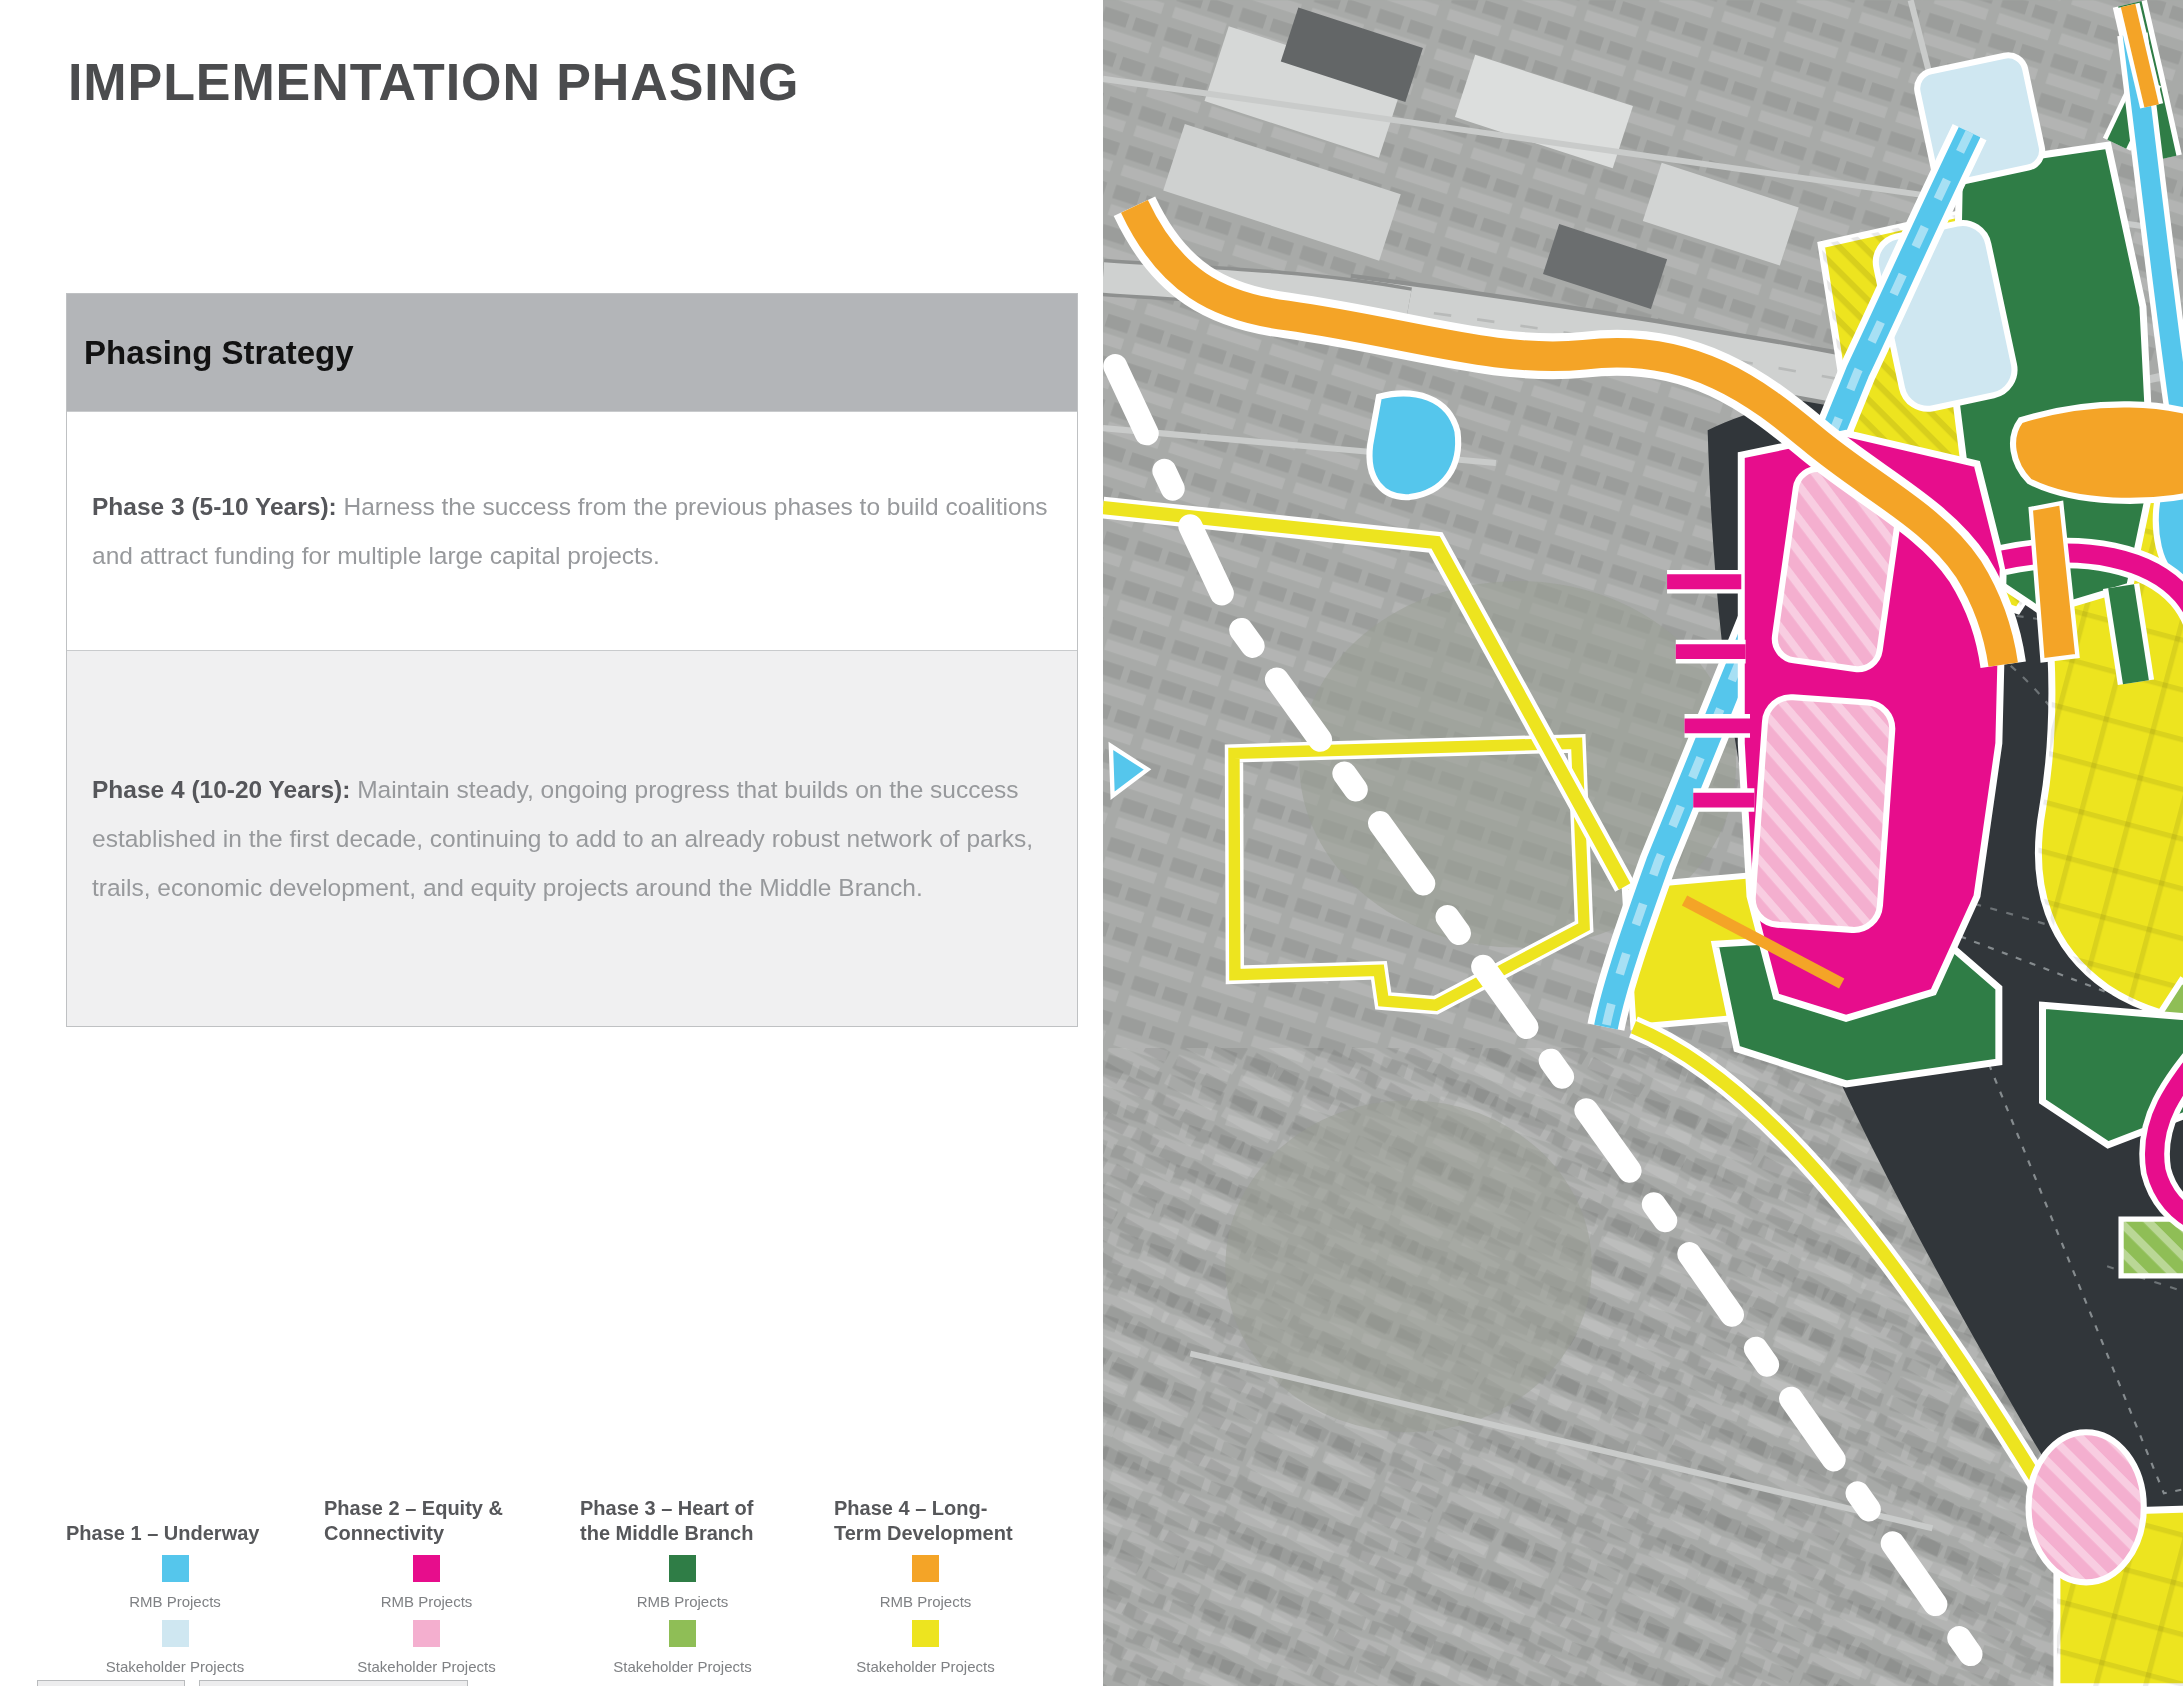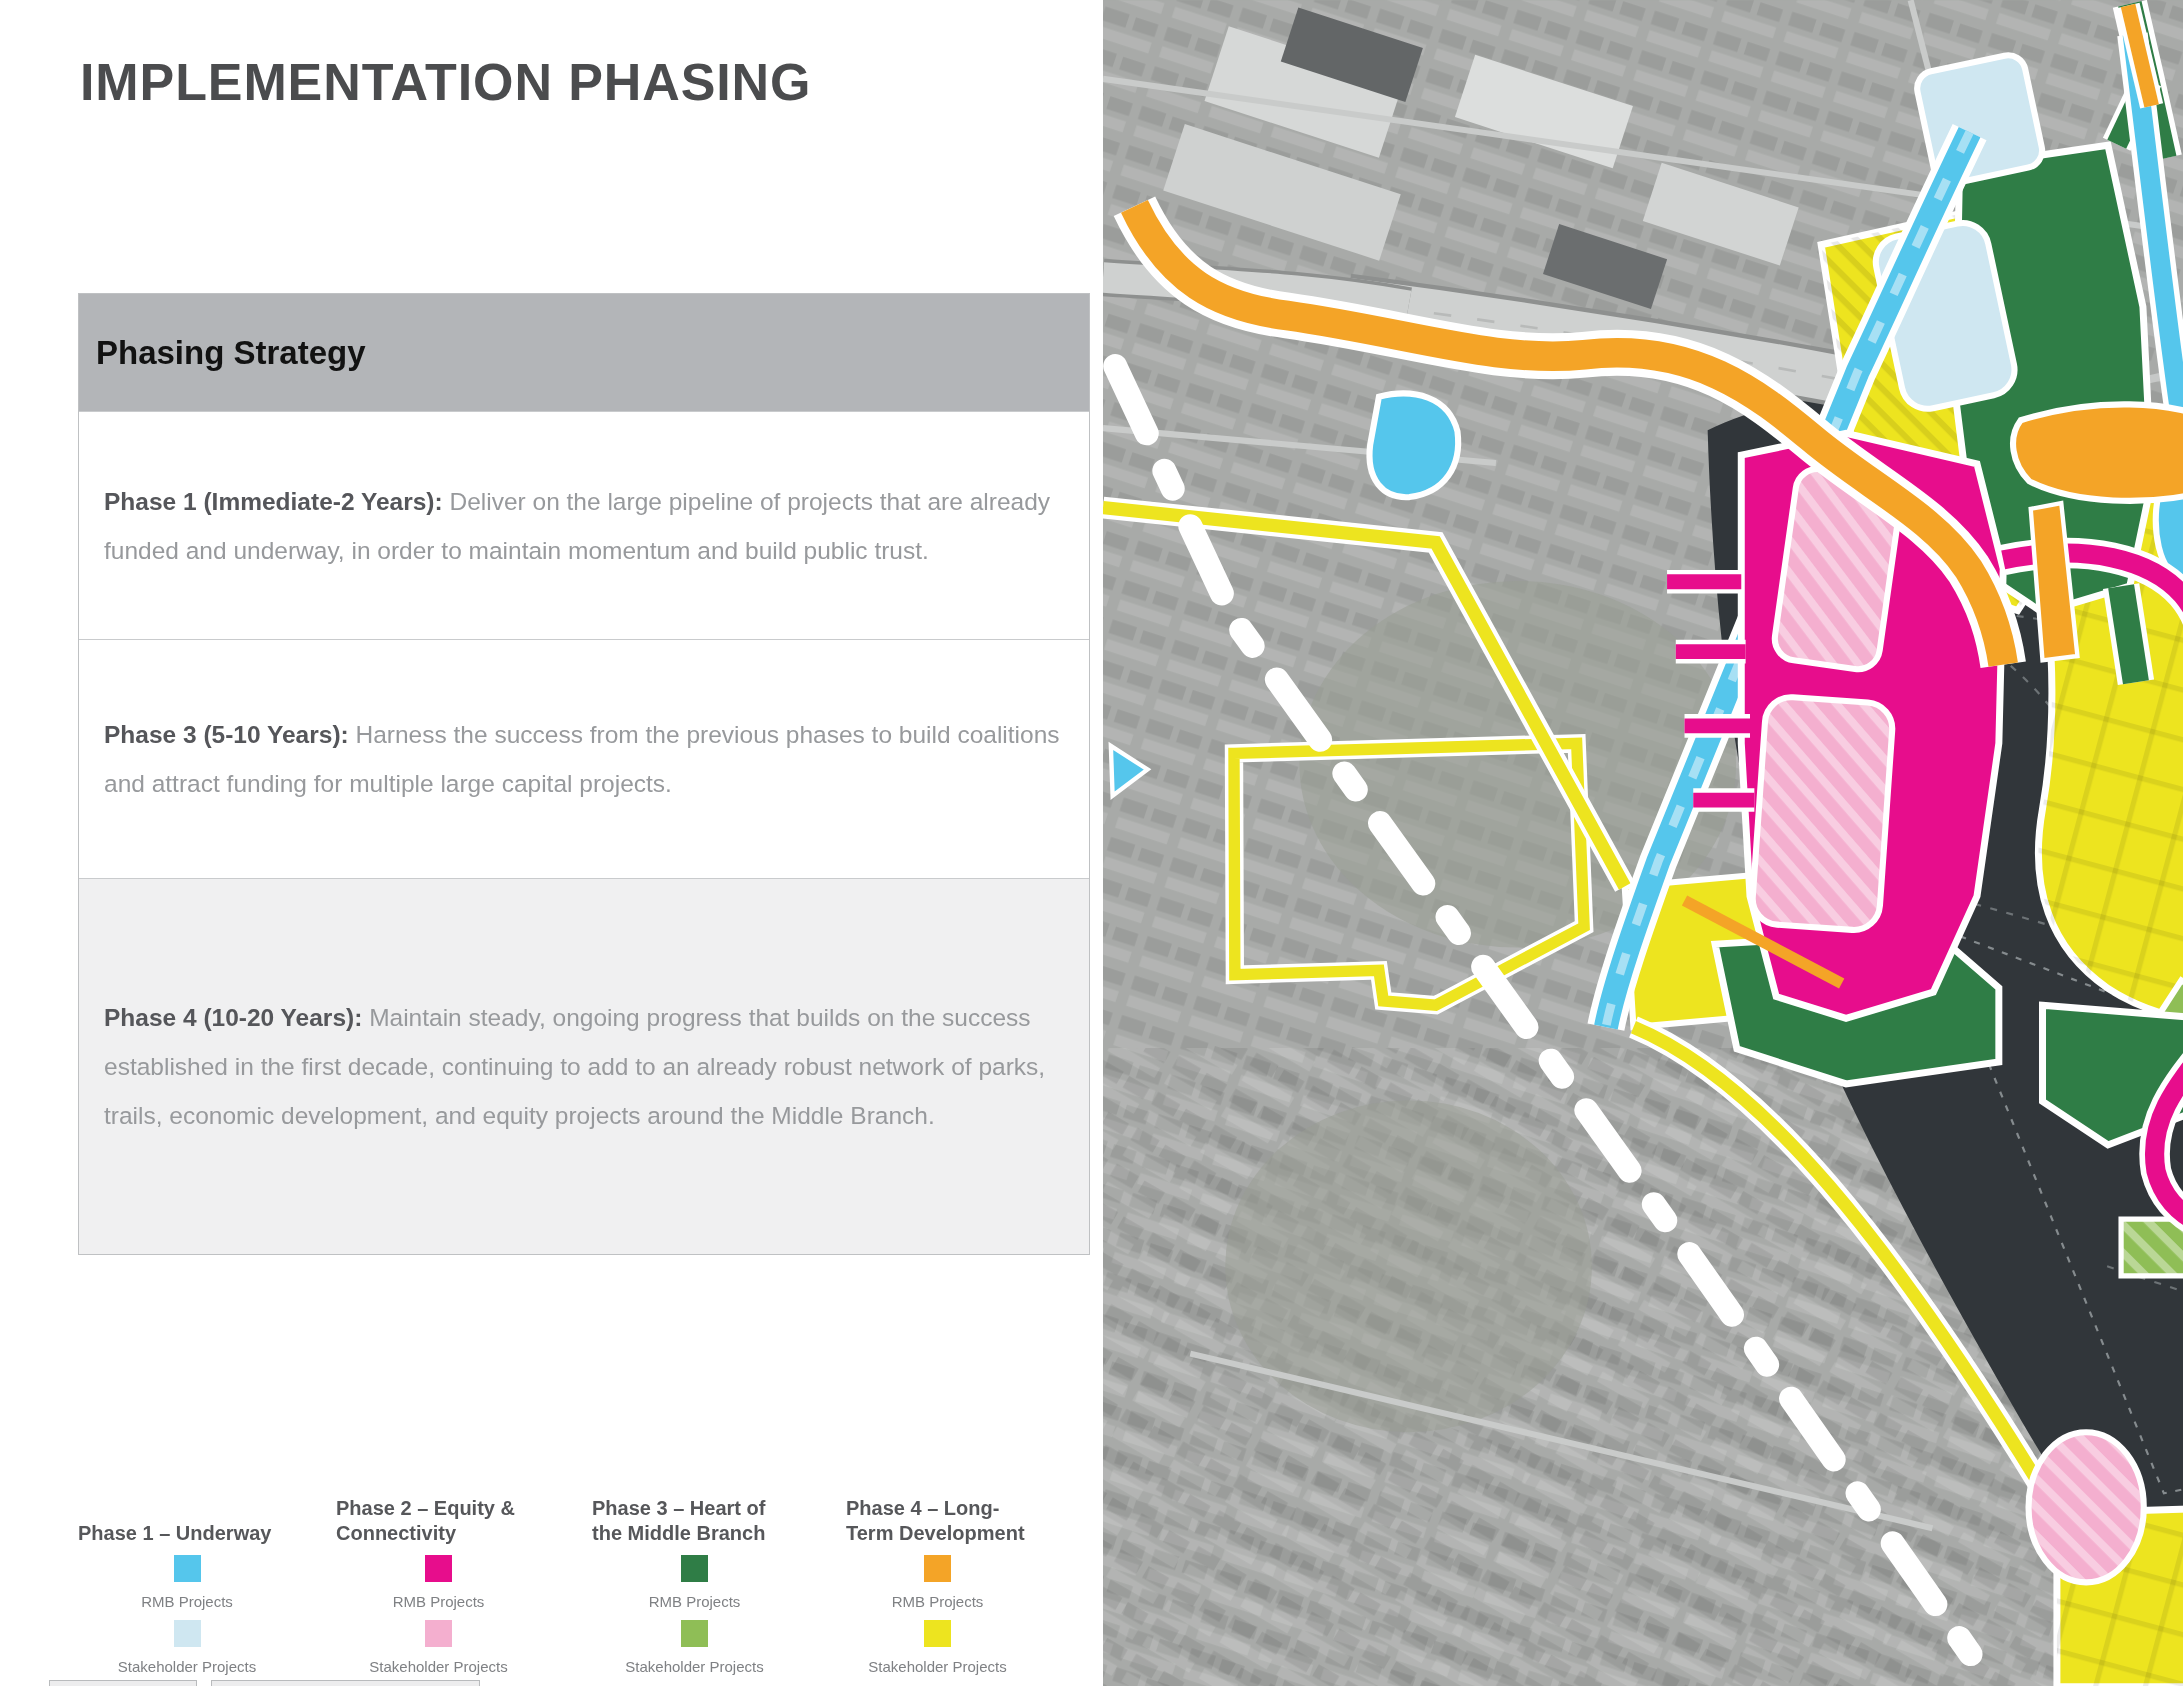--- a/index.html
+++ b/index.html
@@ -1,17 +1,17 @@
 <!DOCTYPE html>
 <html style="font-size:7px"><head>
 <meta charset="utf-8">
 <style>
   html,body{margin:0;padding:0;}
   body{width:3457px;height:1687px;background:#ffffff;font-family:"Liberation Sans",sans-serif;overflow:hidden;position:relative;}
-  .left-panel{position:absolute;left:12px;top:0;width:1103px;height:1687px;background:#ffffff;}
+  .left-panel{position:absolute;left:0;top:0;width:1103px;height:1687px;background:#ffffff;}
   .page-title{position:absolute;left:68px;top:52px;font-size:52px;font-weight:bold;letter-spacing:0.9px;color:#4B4C4E;}
   .intro{position:absolute;left:68px;top:133px;width:956px;font-size:23.6px;line-height:1.63;color:#6D6E71;}
   .ptable{position:absolute;left:66px;top:293px;width:1012px;border:1.3px solid #BFC1C3;box-sizing:border-box;}
   .ptable-header{height:117px;background:#B3B5B8;display:flex;align-items:center;padding-left:25px;box-sizing:border-box;}
   .ptable-header span{font-size:33px;font-weight:bold;color:#121212;}
   .prow{padding:0 25px;display:flex;align-items:center;box-sizing:border-box;border-top:1.3px solid #C9CBCD;}
   .prow .txt{font-size:24.5px;line-height:49px;color:#97999C;}
   .prow .lead{font-weight:bold;color:#55565A;}
   .row-1{height:228px;background:#ffffff;}
   .row-2{height:181px;background:#F0F0F1;}
@@ -31,23 +31,20 @@
 </head>
 <body>
 
 <div class="left-panel">
   <div class="page-title">IMPLEMENTATION PHASING</div>
 
   <div class="ptable">
     <div class="ptable-header" style="border-top:none;padding-left:17px;">
       <span>Phasing Strategy</span>
     </div>
-    <div class="prow row-1">
-      <div class="txt"><span class="lead">Phase 1 (Immediate-2 Years):</span> <span>Deliver on the large pipeline of projects that are already funded and underway, in order to maintain momentum and build public trust.</span></div>
-    </div>
     <div class="prow row-3">
       <div class="txt"><span class="lead">Phase 3 (5-10 Years):</span> <span>Harness the success from the previous phases to build coalitions and attract funding for multiple large capital projects.</span></div>
     </div>
     <div class="prow row-4">
       <div class="txt"><span class="lead">Phase 4 (10-20 Years):</span> <span>Maintain steady, ongoing progress that builds on the success established in the first decade, continuing to add to an already robust network of parks, trails, economic development, and equity projects around the Middle Branch.</span></div>
     </div>
   </div>
 
   <div class="legend">
     <div class="legend-col lc-1">

